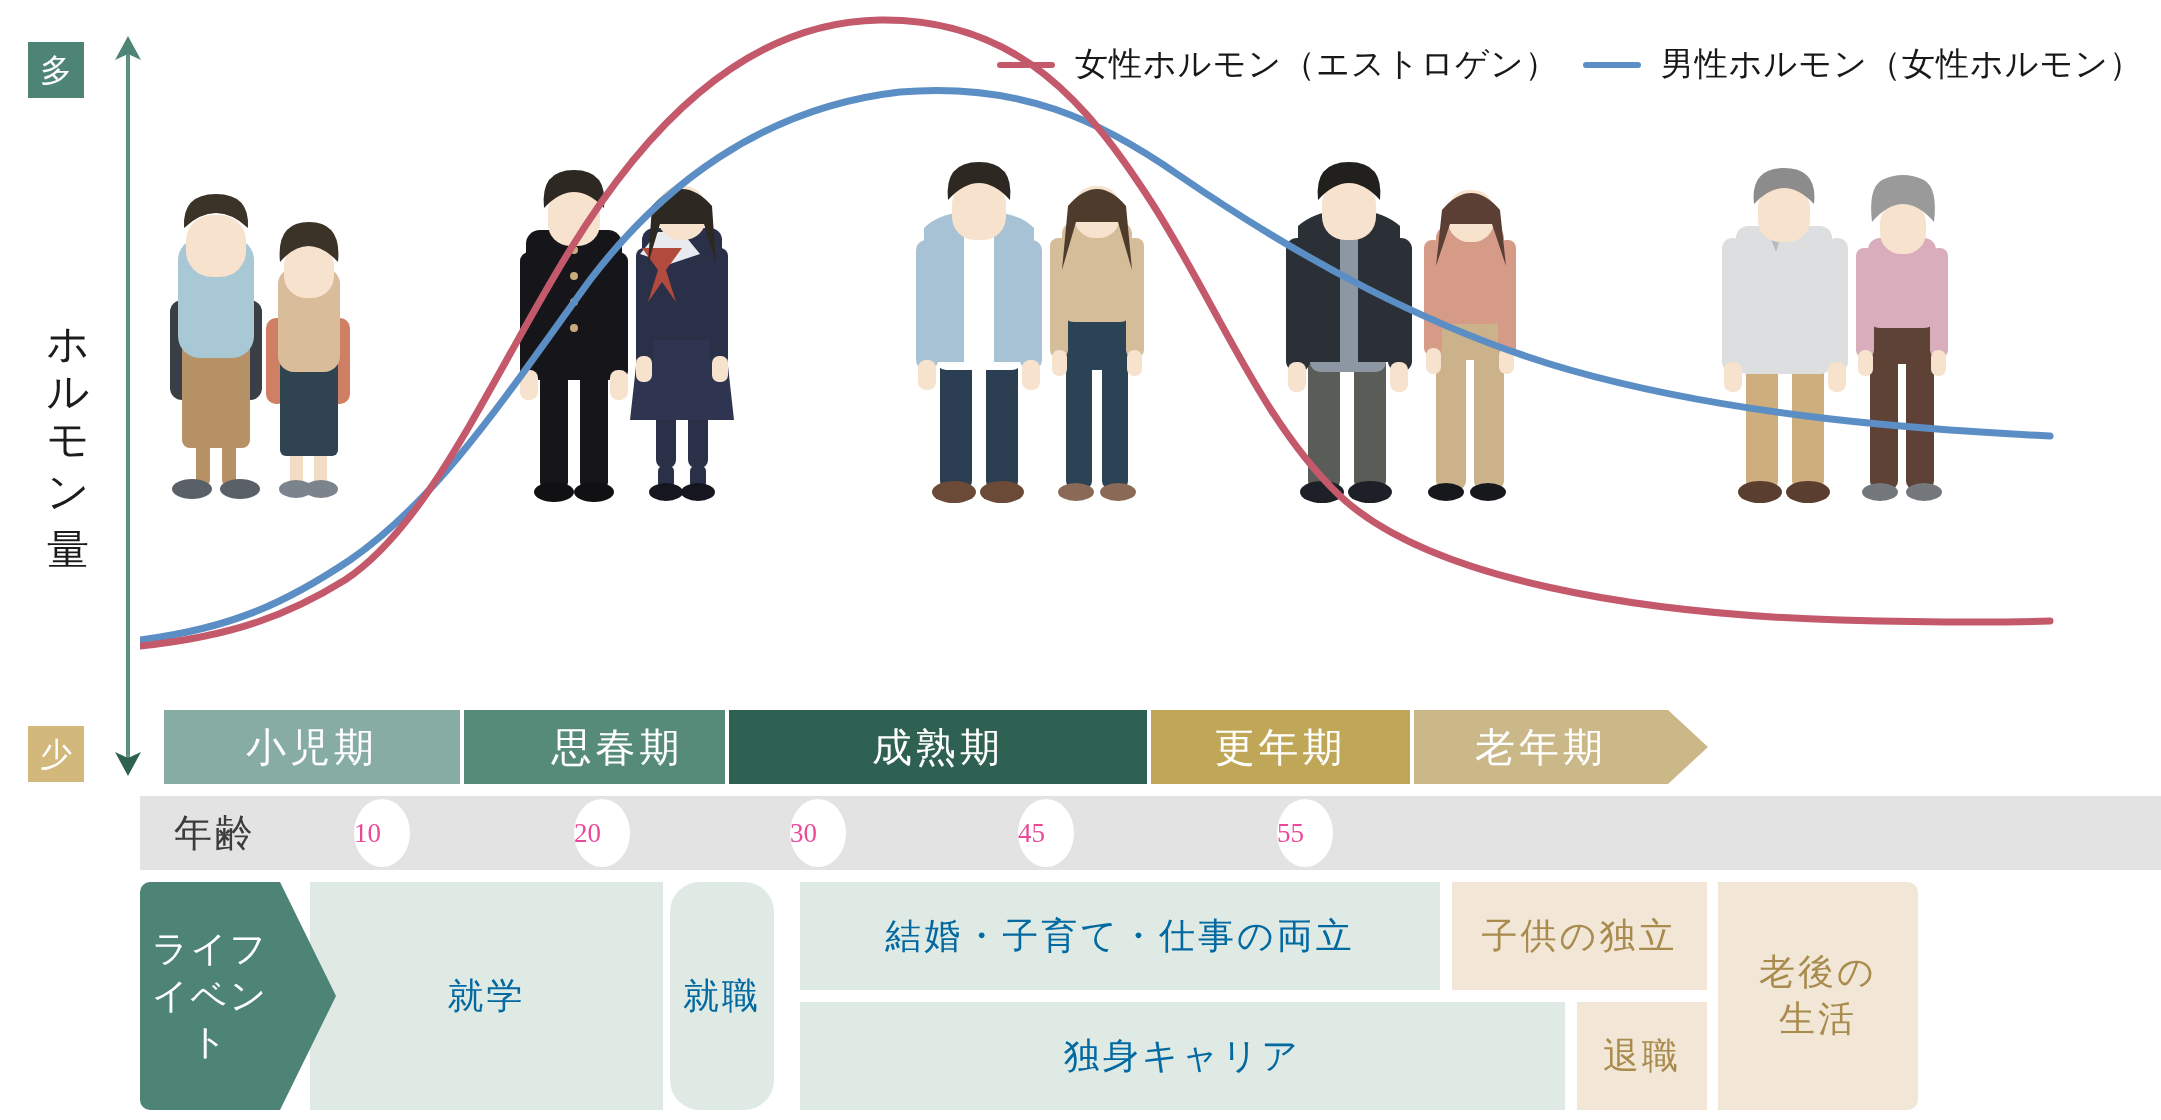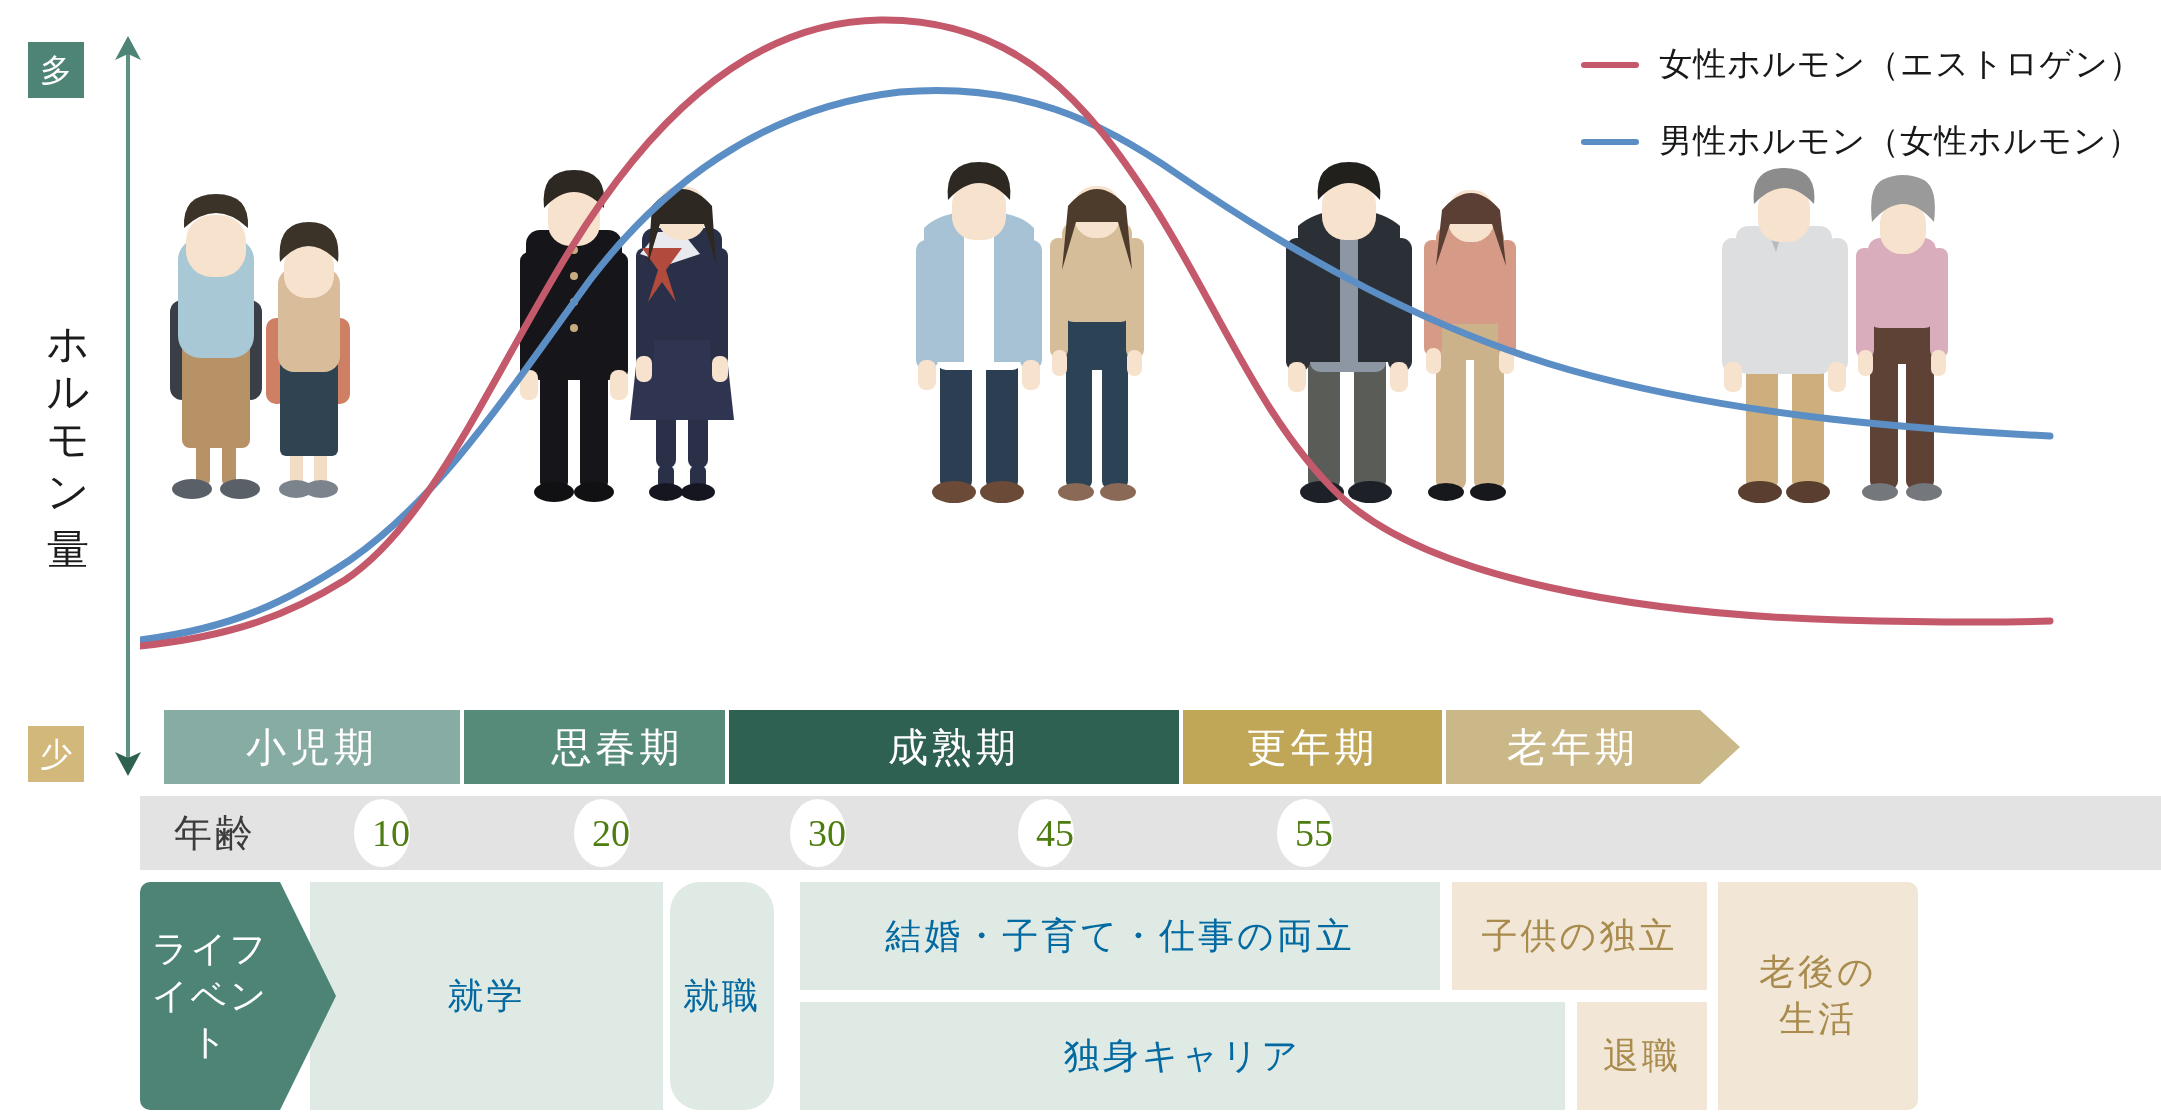--- a/index.html
+++ b/index.html
@@ -71,22 +71,22 @@
     height: 700px;
   }
   .chart svg { display: block; }
 
   
   .legend {
     position: absolute;
     right: 18px;
     top: 42px;
     display: flex;
-    flex-direction: column;
-    gap: 32px;
+    flex-direction: row;
+    gap: 24px;
   }
   .legend-row {
     display: flex;
     align-items: center;
     gap: 20px;
     font-size: 33px;
     color: #17181a;
     letter-spacing: 1px;
     white-space: nowrap;
   }
@@ -151,23 +151,23 @@
   .age-dot {
     position: absolute;
     top: 50%;
     transform: translate(-50%, -50%);
     width: 56px;
     height: 68px;
     border-radius: 50%;
     background: #ffffff;
     display: flex;
     align-items: center;
-    justify-content: flex-end;
-    font-size: 38px;
-    color: #4d7c0f;
+    justify-content: flex-start;
+    font-size: 27px;
+    color: #ec4899;
   }
 
   
   .events {
     position: absolute;
     left: 140px;
     top: 882px;
     width: 2021px;
     height: 228px;
   }
@@ -419,21 +419,21 @@
     </div>
   </div>
 
   <div class="stages">
     <div class="stage-cell" style="background:#86aca4; width:296px;">
       <span>小児期</span>
     </div>
     <div class="stage-cell" style="background:#568b79; width:261px;padding-left:46px;">
       <span>思春期</span>
     </div>
-    <div class="stage-cell" style="background:#2f6152; width:450px;">
+    <div class="stage-cell" style="background:#2f6152; width:418px;">
       <span>成熟期</span>
     </div>
     <div class="stage-cell" style="background:#c0a757; width:259px;">
       <span>更年期</span>
     </div>
     <div class="stage-cell last" style="background:#cbb888; width:254px;">
       <span>老年期</span>
       <span class="stage-arrow-tip"></span>
     </div>
   </div>

